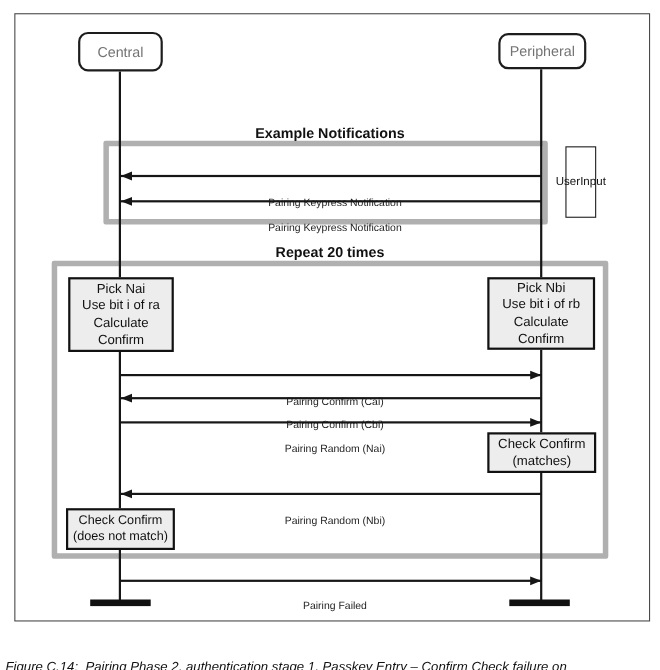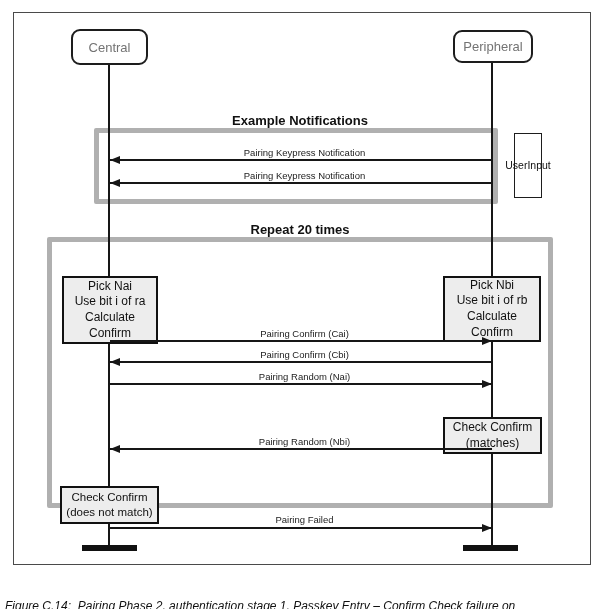--- a/index.html
+++ b/index.html
@@ -20,35 +20,35 @@
   #actor-central{left:71px;top:29px;width:77px;height:36px;}
   #actor-peripheral{left:453px;top:30px;width:80px;height:33px;}
   .pill{position:absolute;left:70px;top:77px;width:460px;height:23px;background:#ebebeb;
         border:1.5px solid #1d1d1d;border-radius:12px;display:flex;align-items:center;
         justify-content:center;font-size:12.5px;color:#111;z-index:3;box-sizing:border-box;}
   .section-label{position:absolute;left:100px;width:400px;text-align:center;
         font-weight:bold;font-size:13px;color:#111;z-index:3;}
   #label-notifications{top:113px;}
   #label-repeat{top:222px;}
   .msg-label{position:absolute;left:110px;width:389px;text-align:center;
-        font-size:9.5px;color:#222;z-index:4;}
+        font-size:9.5px;color:#222;z-index:4;margin-top:32px;}
   .msg-line{position:absolute;left:110px;width:382px;height:2px;background:#161616;z-index:4;}
   .arr-left::before{content:"";position:absolute;left:0;top:-3.5px;width:0;height:0;
         border-top:4.5px solid transparent;border-bottom:4.5px solid transparent;
         border-right:10px solid #161616;}
   .arr-right::after{content:"";position:absolute;right:0;top:-3.5px;width:0;height:0;
         border-top:4.5px solid transparent;border-bottom:4.5px solid transparent;
         border-left:10px solid #161616;}
   .user-input{position:absolute;left:514px;top:133px;width:28px;height:65px;background:#fff;
         border:1.5px solid #1d1d1d;box-sizing:border-box;display:flex;flex-direction:row;
         align-items:center;justify-content:center;font-size:10.5px;line-height:1.35;
         color:#111;z-index:3;}
   .process-box{position:absolute;background:#ededed;border:2px solid #111;box-sizing:border-box;
         display:flex;flex-direction:column;align-items:center;justify-content:center;
-        font-size:12px;line-height:1.3;color:#111;text-align:center;z-index:3;margin-top:24px;}
+        font-size:12px;line-height:1.3;color:#111;text-align:center;z-index:3;}
   #box-pick-nai{left:62px;top:252px;width:96px;height:68px;}
   #box-pick-nbi{left:443px;top:252px;width:98px;height:66px;}
   #box-check-matches{left:443px;top:393px;width:99px;height:37px;}
   #box-check-nomatch{left:60px;top:462px;width:99px;height:38px;font-size:11.5px;}
   .endbar{position:absolute;height:6px;background:#111;z-index:4;}
   #endbar-central{left:82px;top:545px;width:55px;}
   #endbar-peripheral{left:463px;top:545px;width:55px;}
   .caption{position:absolute;left:5px;top:571px;width:592px;font-style:italic;
         font-size:12px;line-height:14px;color:#111;white-space:pre;}
 </style>

